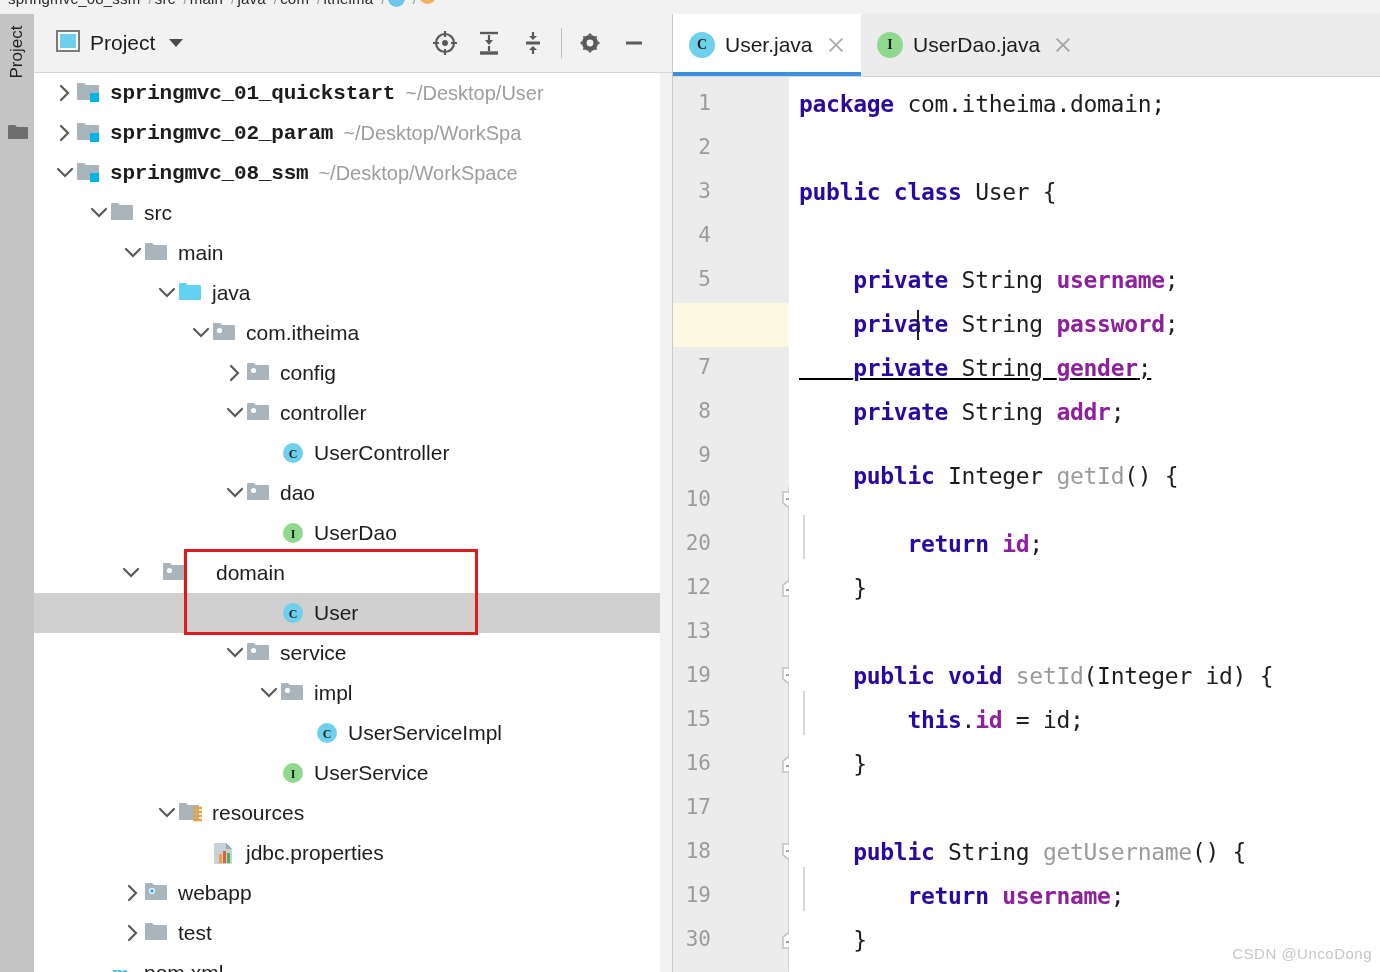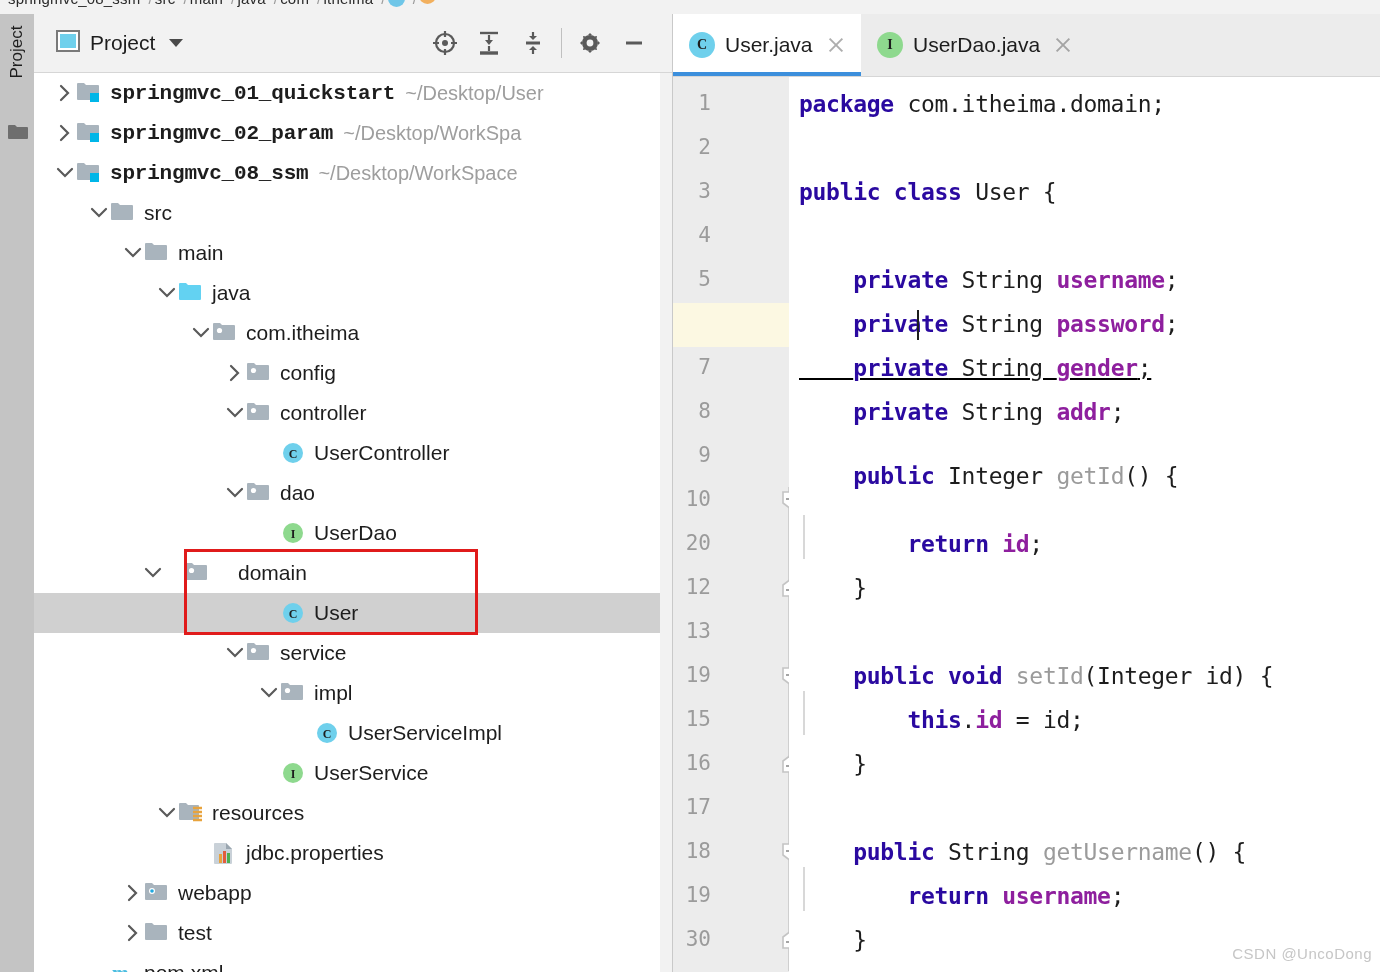--- a/index.html
+++ b/index.html
@@ -325,21 +325,21 @@
         <div class="row" style="padding-left: 224px;">
           <span class="arrow"></span>
           <span class="ic">
             <svg width="24" height="22" viewBox="0 0 24 22">
               <circle cx="12" cy="11" r="10" fill="#8ed98e"></circle>
               <text x="12" y="16" text-anchor="middle" font-family="Liberation Serif, serif" font-size="12" font-weight="bold" fill="#1d1d1d">I</text>
             </svg>
           </span>
           <span class="lbl">UserDao</span>
         </div>
-        <div class="row" style="padding-left: 108px; gap: 20px;">
+        <div class="row" style="padding-left: 86px; gap: 20px;">
           <span class="arrow">
             <svg width="22" height="22" viewBox="0 0 22 22">
               <path d="M4 7l7 7 7-7" fill="none" stroke="#5a5a5a" stroke-width="2.2" stroke-linecap="round"></path>
             </svg>
           </span>
           <span class="ic">
             <svg width="24" height="22" viewBox="0 0 24 22">
               <path d="M0 2a1 1 0 011-1h6l2 2h12a1 1 0 011 1v13a1 1 0 01-1 1H1a1 1 0 01-1-1z" fill="#a9b4bd"></path>
               <circle cx="6.5" cy="8.5" r="2.6" fill="#ffffff"></circle>
             </svg>

